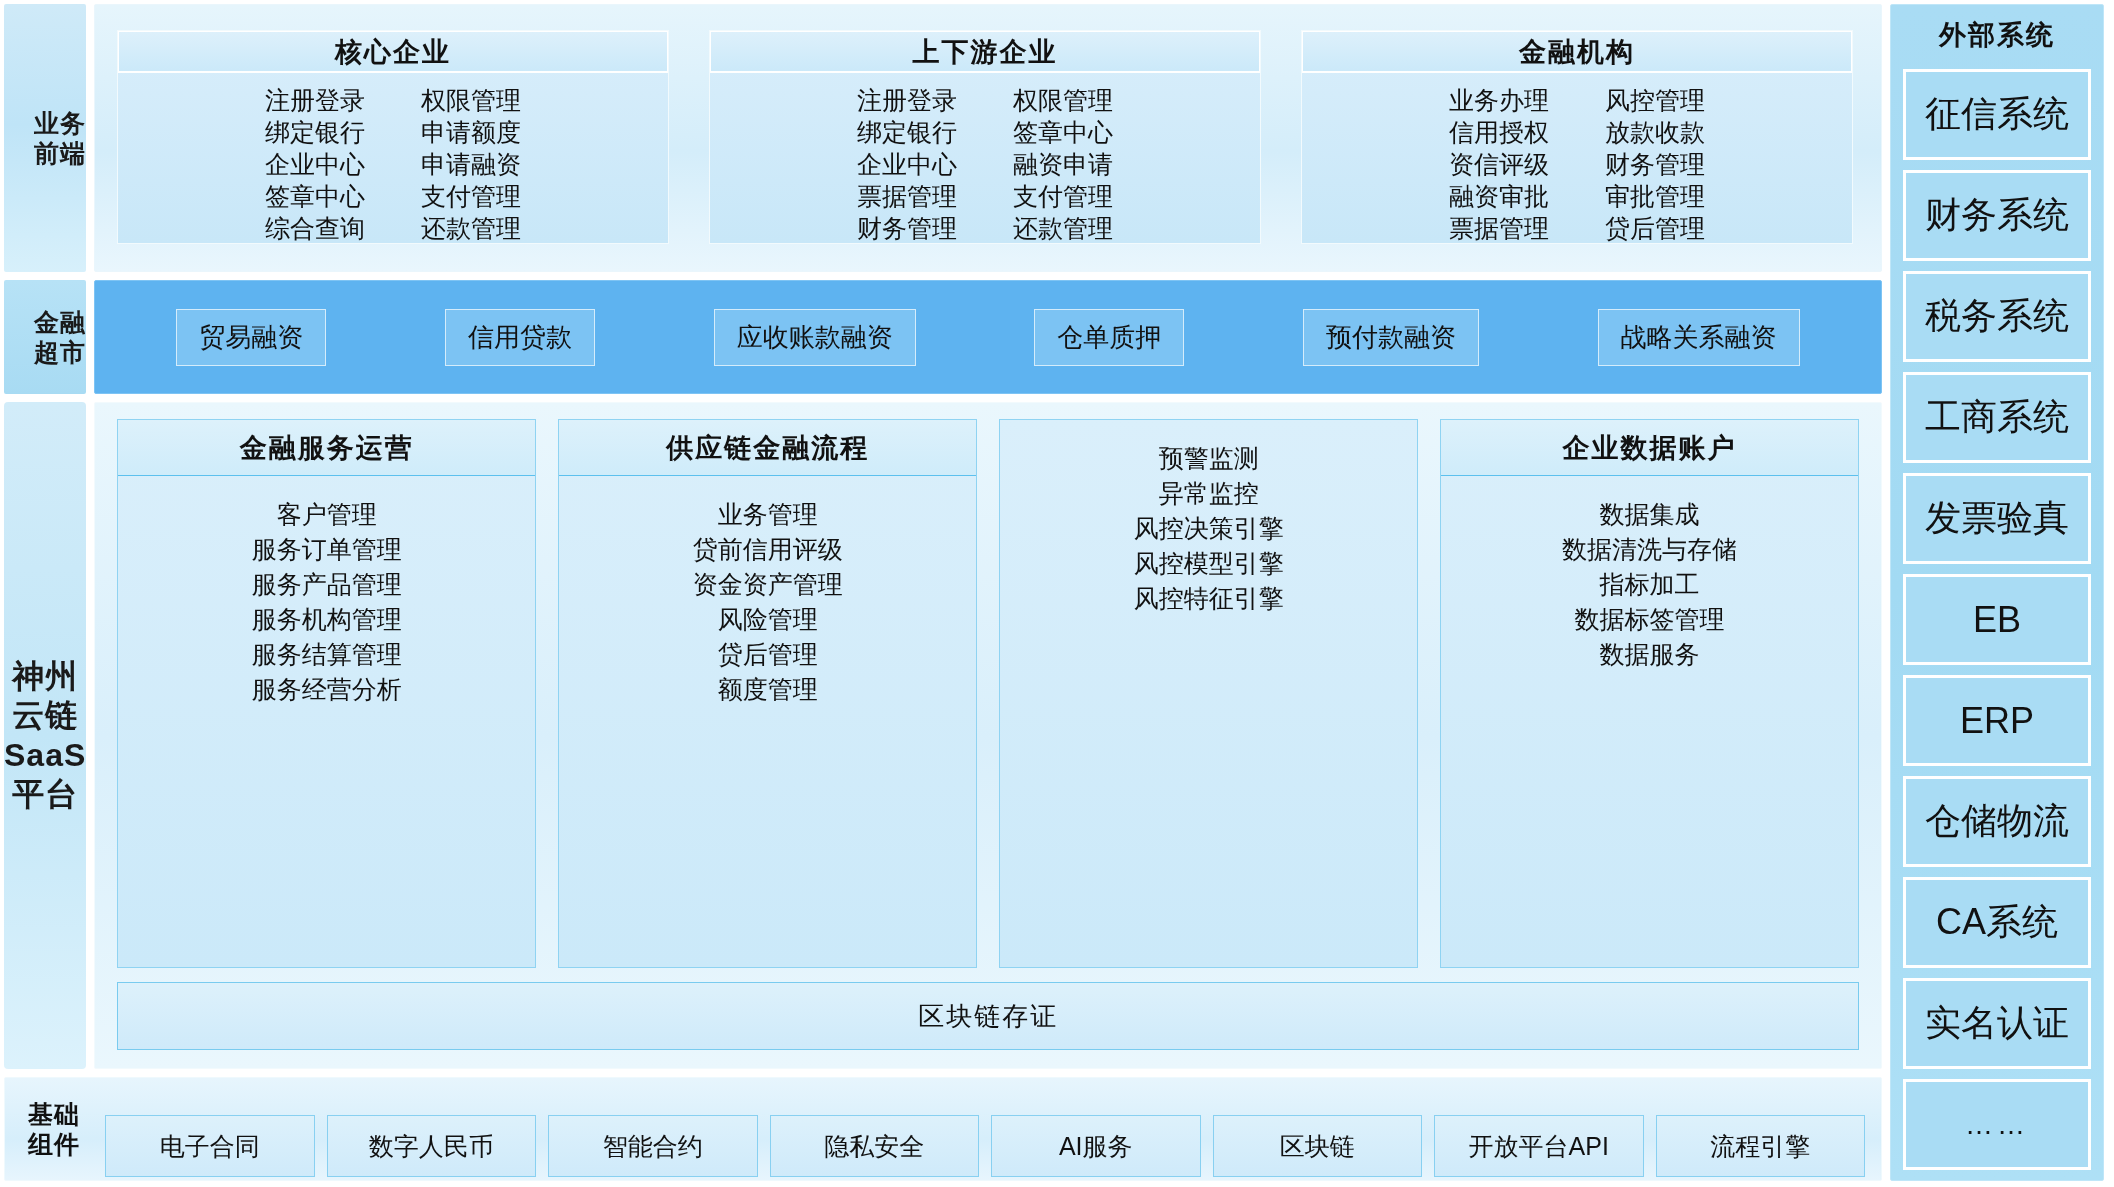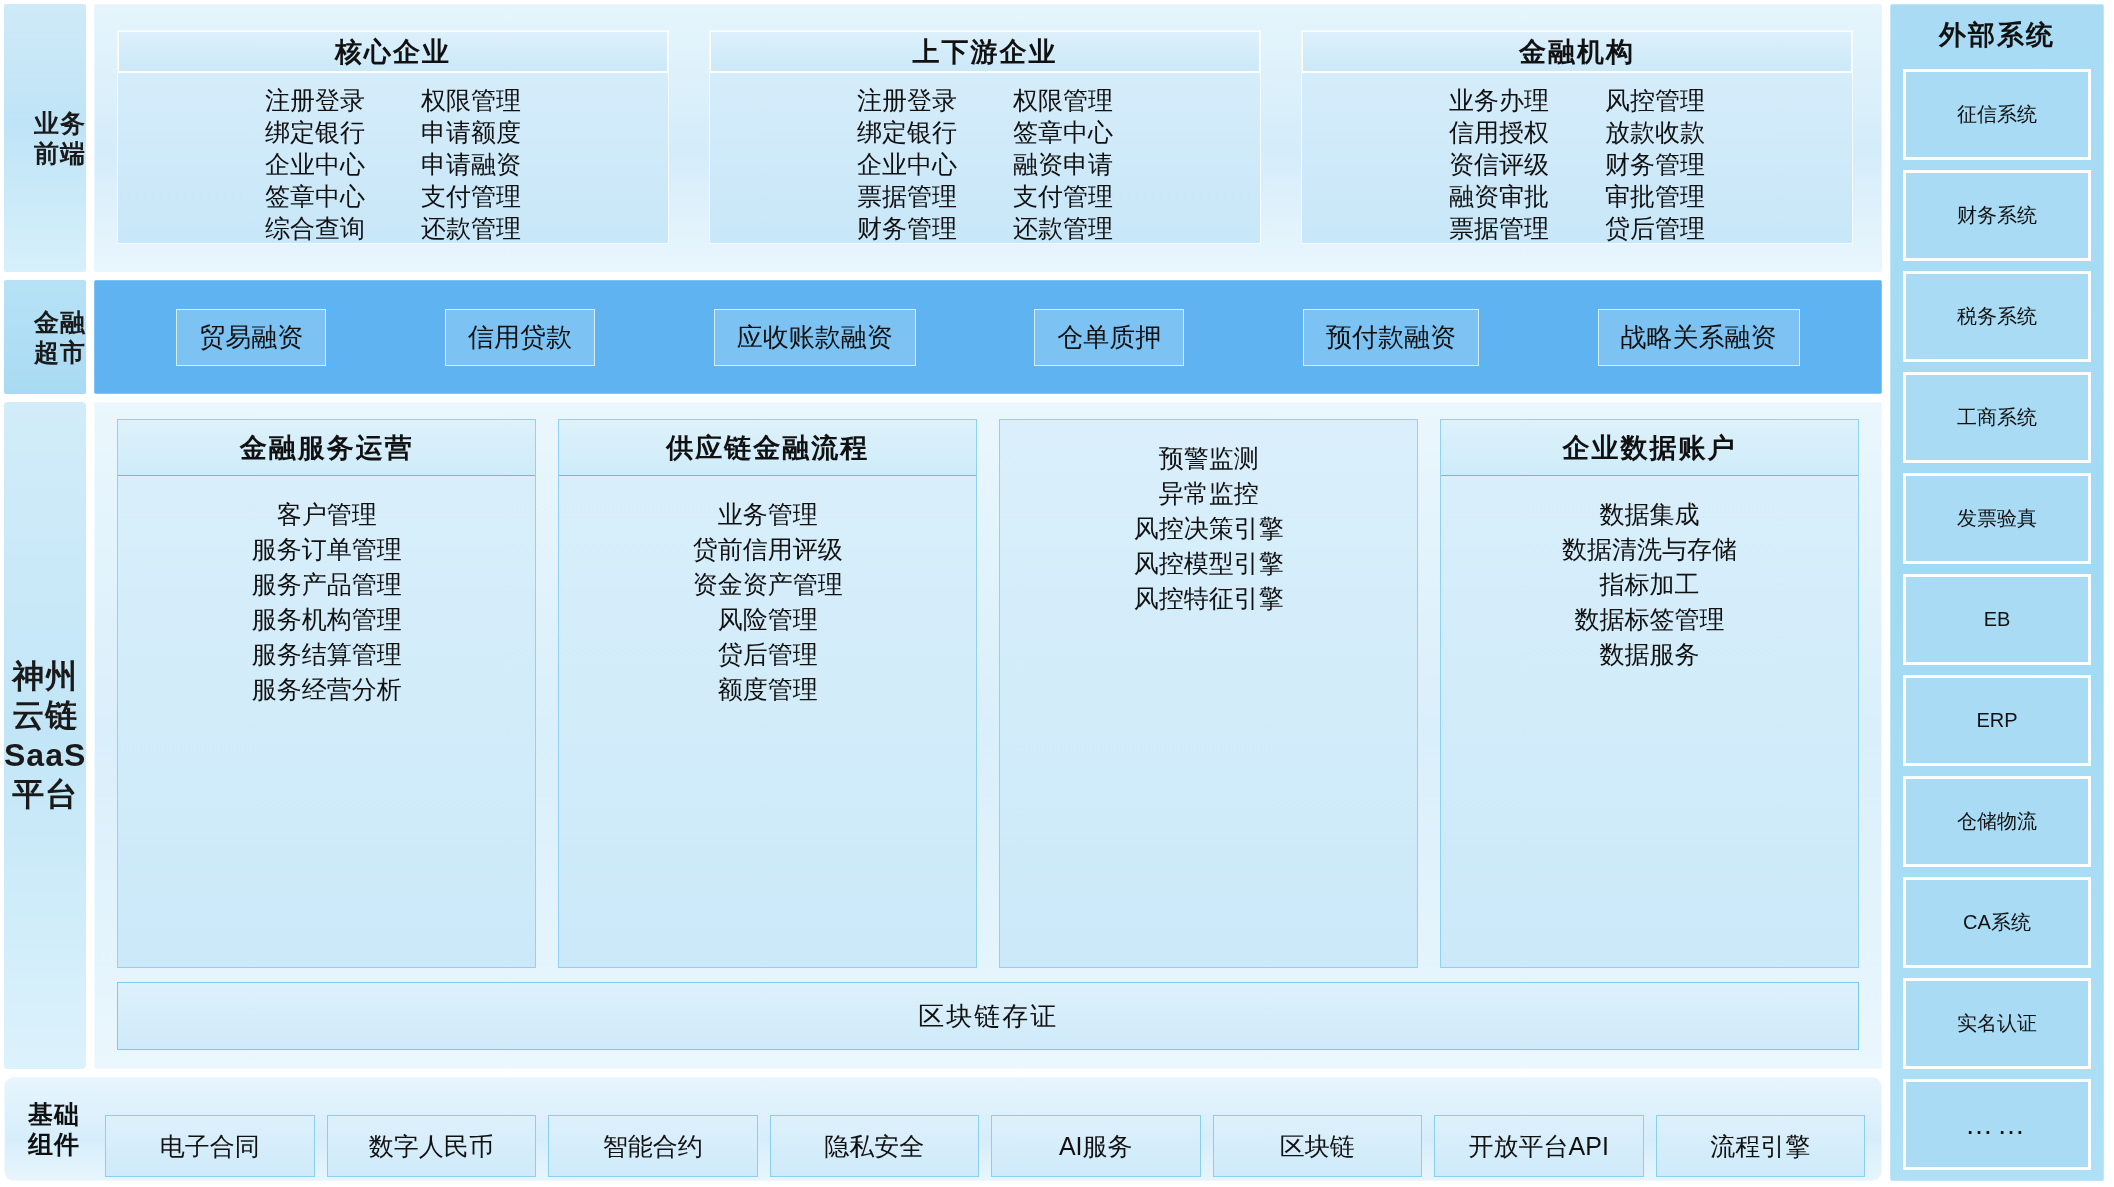--- a/index.html
+++ b/index.html
@@ -173,21 +173,21 @@
     letter-spacing: 2px;
   }
 
   
   .band-base { height: 104px; }
   .base-panel {
     height: 100%;
     width: 100%;
     background: linear-gradient(180deg,#e7f5fd 0%, #d6eefb 60%, #e7f5fd 100%);
     border: 1px solid #eff9fd;
-    border-radius: 10px;
+    border-radius: 2px;
     display: flex;
     align-items: center;
     gap: 16px;
     padding: 0 16px 0 14px;
   }
   .base-label {
     flex: 0 0 70px;
     text-align: center;
     font-weight: bold;
     font-size: 25px;
@@ -230,21 +230,21 @@
     letter-spacing: 2px;
     padding: 4px 0 6px 0;
   }
   .ext-chip {
     width: 100%;
     flex: 1 1 0;
     min-height: 56px;
     background: #a9dcf4;
     border: 3px solid #ffffff;
     display: flex; align-items: center; justify-content: center;
-    font-size: 20px;
+    font-size: 36px;
     white-space: nowrap;
     color: #111;
   }
   .ext-chip.dots { letter-spacing: 4px; font-size: 28px; }
 </style>
 </head>
 <body>
 
 <div class="page">
 

